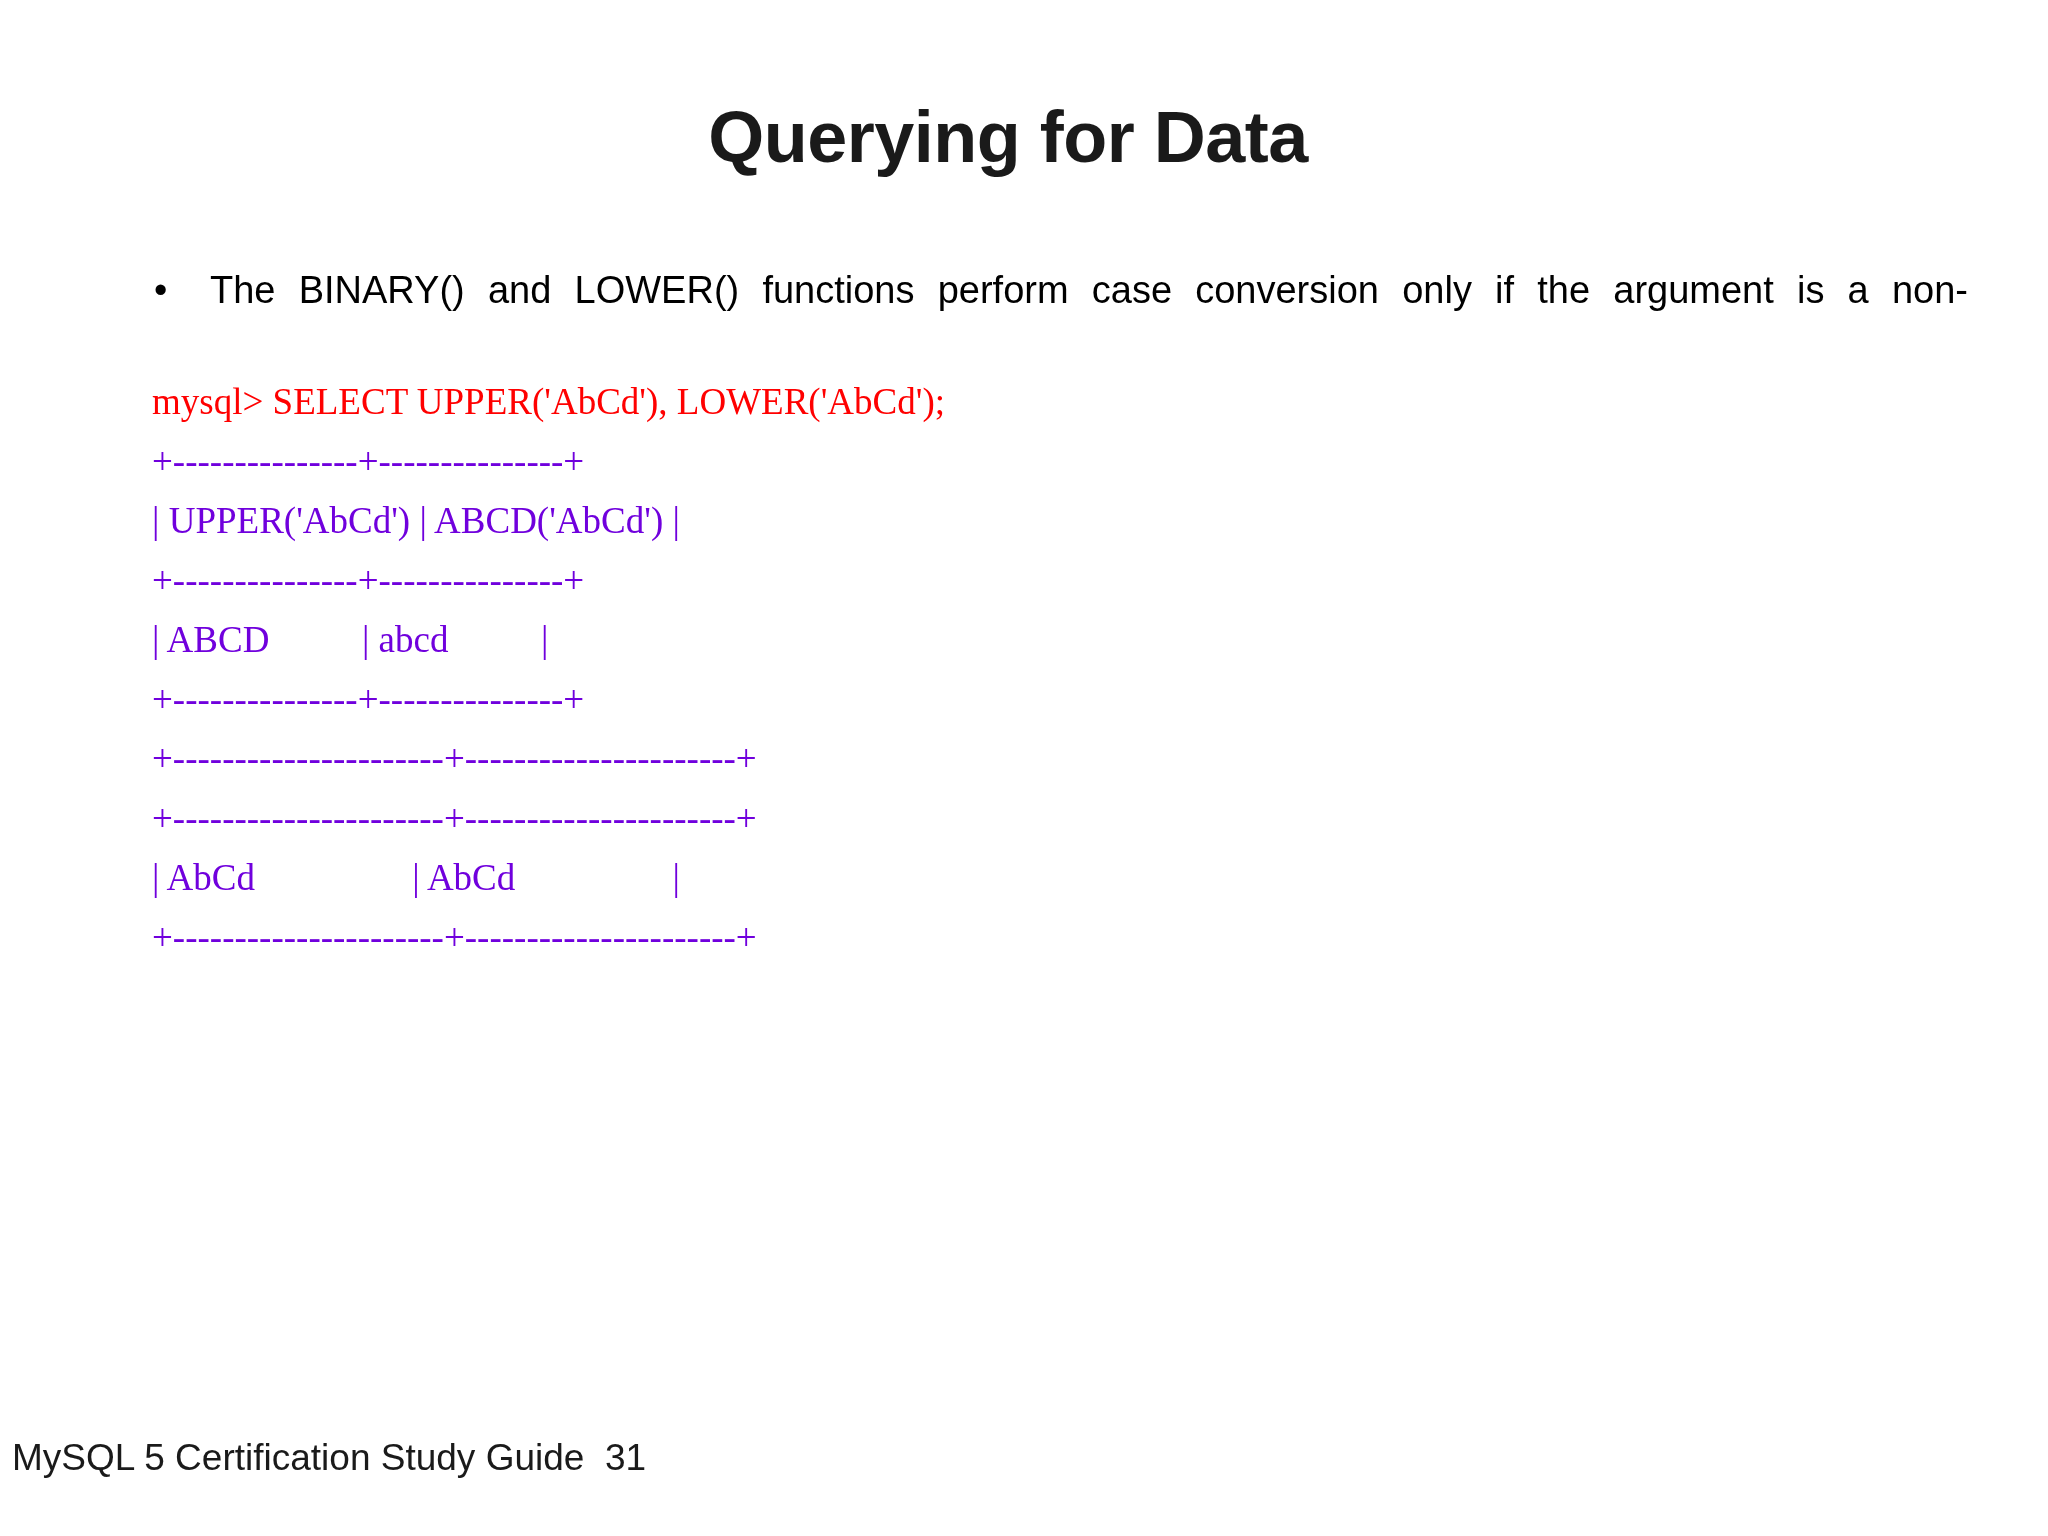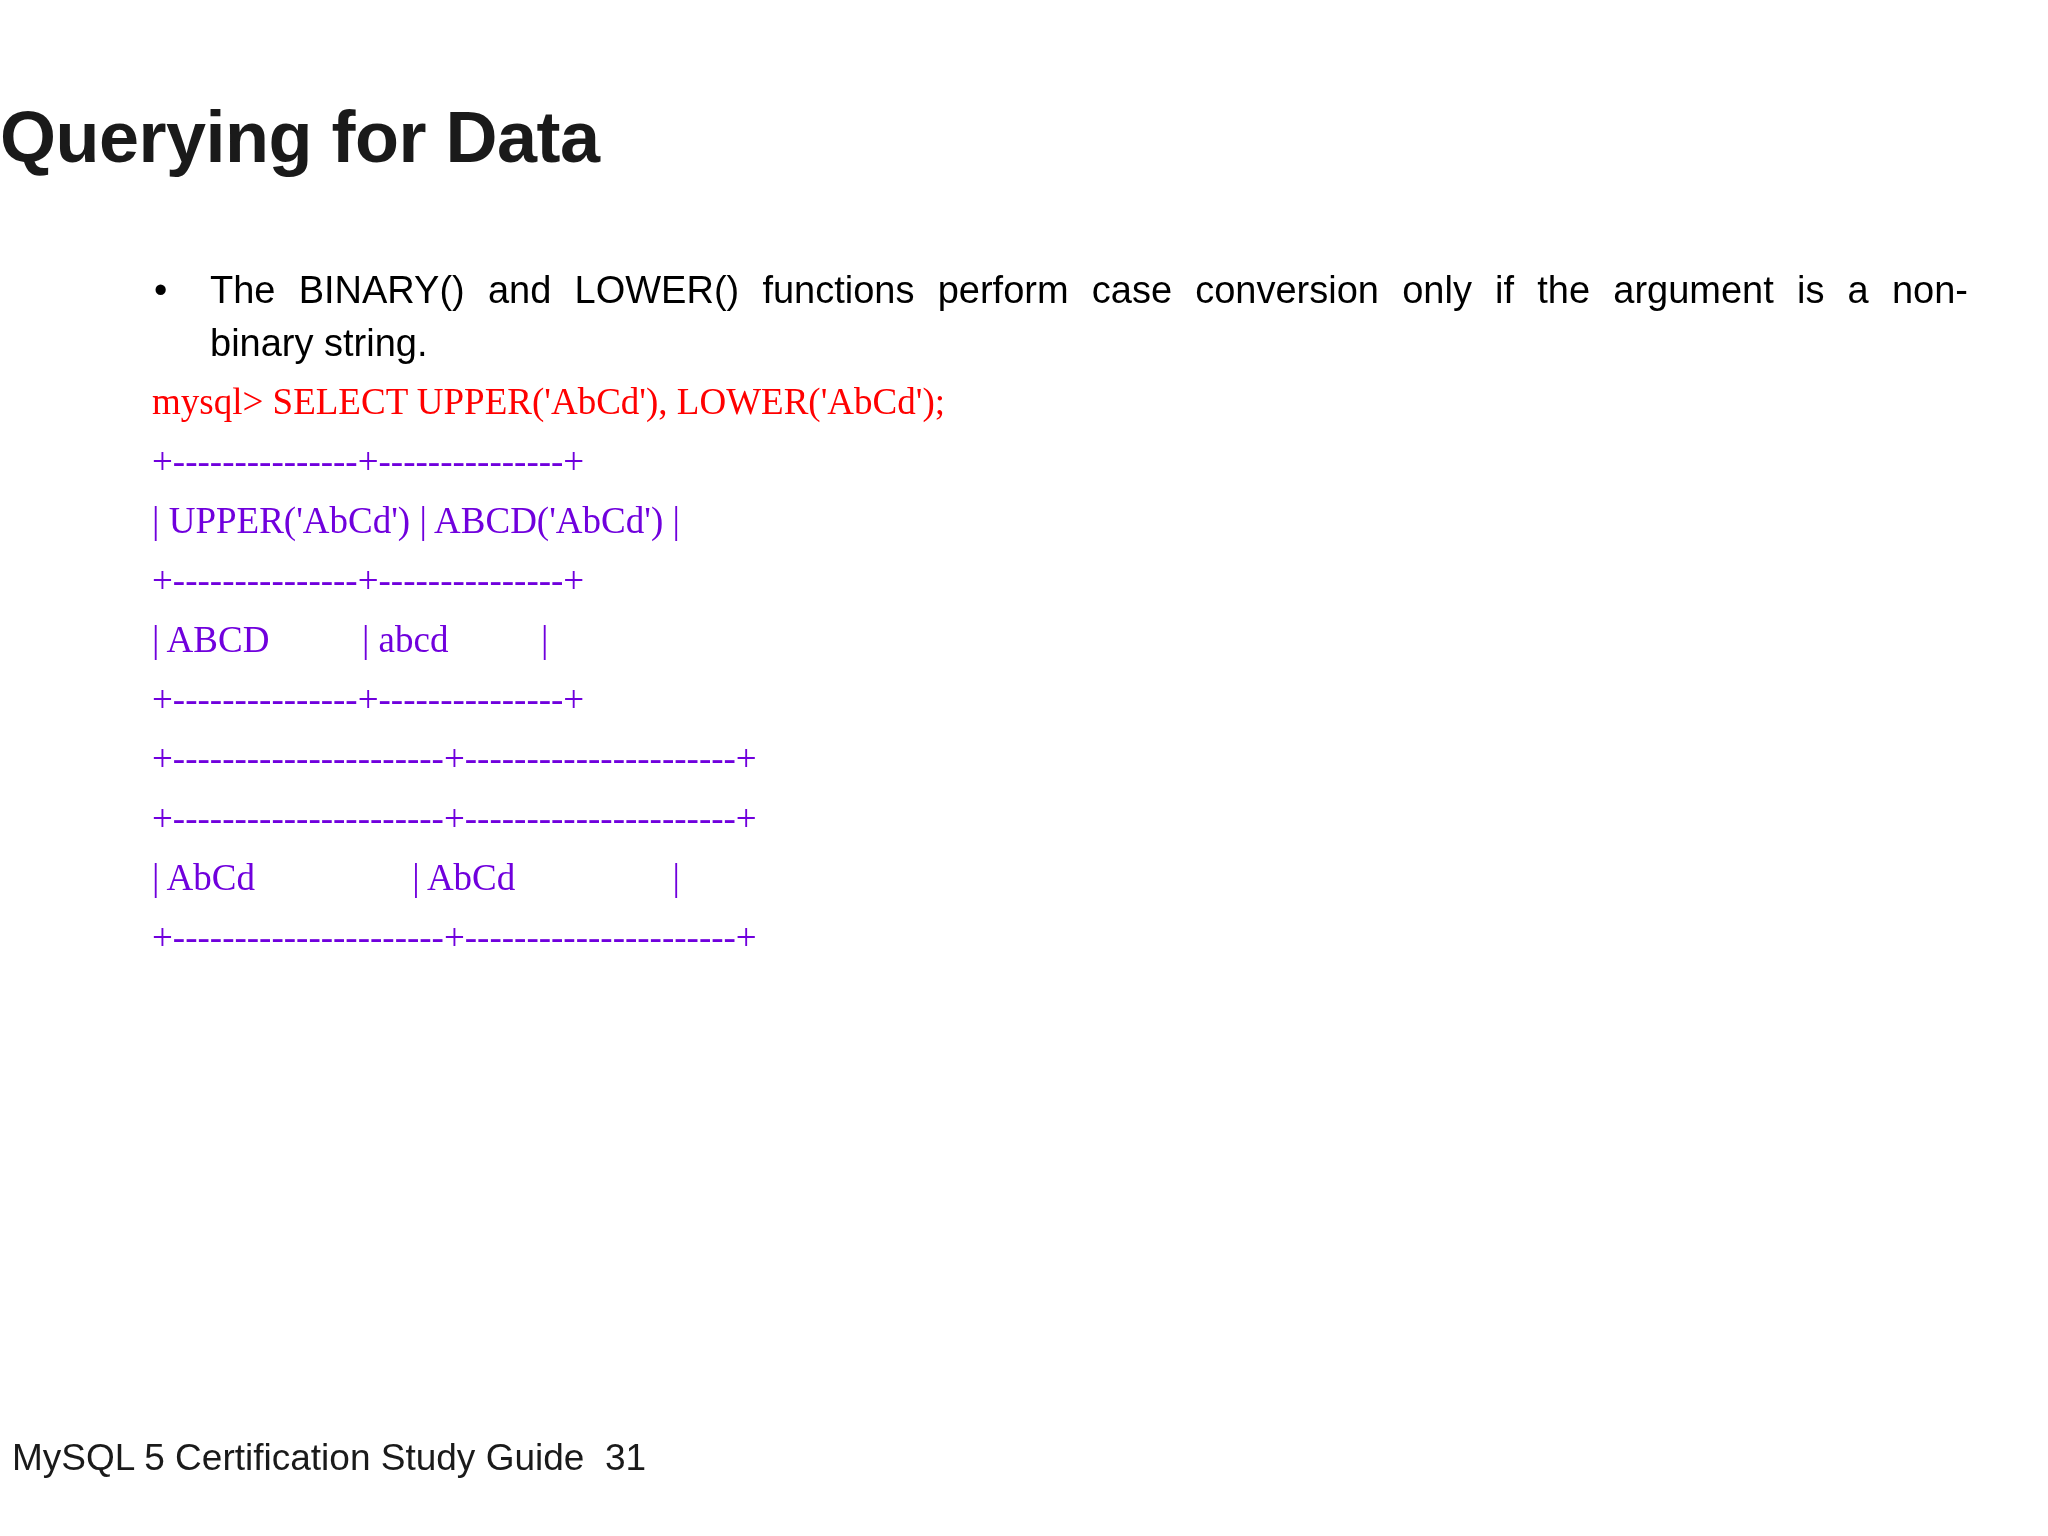--- a/index.html
+++ b/index.html
@@ -20,21 +20,21 @@
     inset: 0;
     background: #ffffff;
   }
 
   
   #slide-title {
     position: absolute;
     top: 96px;
     left: 0;
     width: 2016px;
-    text-align: left;
+    text-align: center;
     font-family: "Liberation Sans", sans-serif;
     font-weight: bold;
     font-size: 72px;
     line-height: 82px;
     color: #1a1a1a;
     letter-spacing: -0.5px;
     white-space: pre;
   }
 
   
@@ -112,21 +112,20 @@
 
 <div class="slide">
 
   <div id="slide-title">Querying for Data</div>
 
   <div id="bullet-block">
     <div class="bullet-row">
       <span class="bullet-marker">•</span>
       <span class="bullet-text">
         <span class="line1">The BINARY() and LOWER() functions perform case conversion only if the argument is a non-</span>
-        <span class="line2">binary string.</span>
       </span>
     </div>
   </div>
 
   <div id="console-block">
     <div class="code-line prompt">mysql&gt; SELECT UPPER('AbCd'), LOWER('AbCd');</div>
     <div class="code-line result">+---------------+---------------+</div>
     <div class="code-line result">| UPPER('AbCd') | ABCD('AbCd') |</div>
     <div class="code-line result">+---------------+---------------+</div>
     <div class="code-line result">| ABCD          | abcd          |</div>

